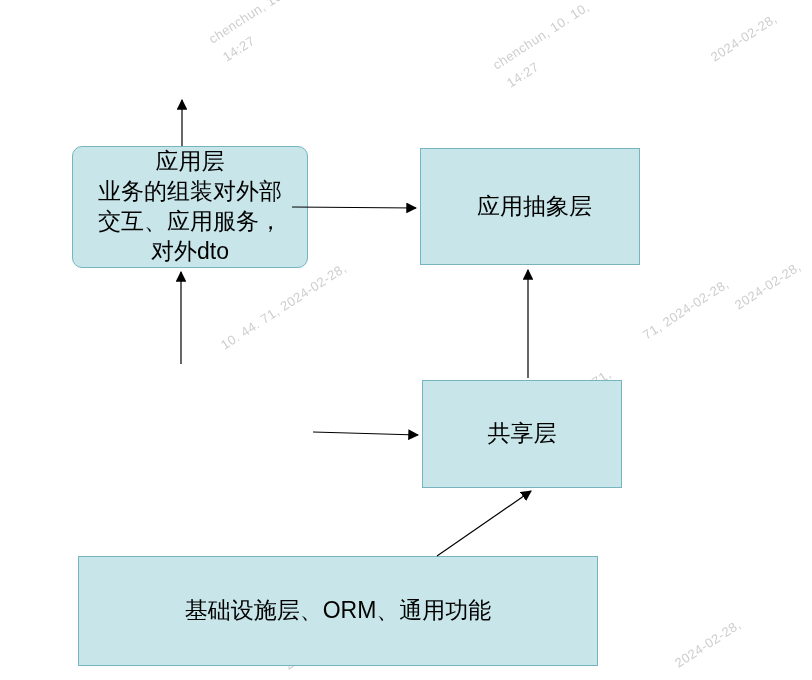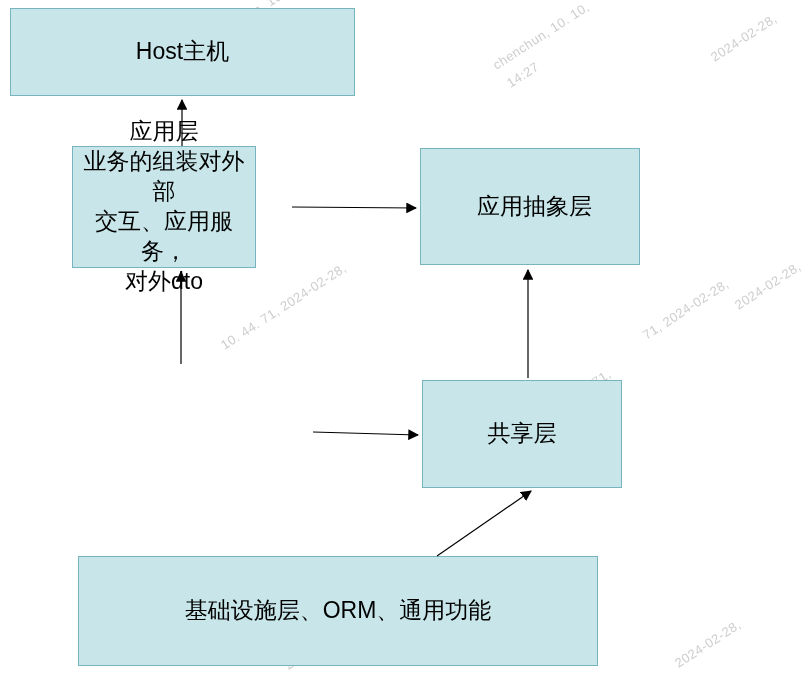--- a/index.html
+++ b/index.html
@@ -19,21 +19,21 @@
     display: flex; align-items: center; justify-content: center;
     text-align: center;
     color: #000;
     font-size: 23px;
     line-height: 1.3;
     box-sizing: border-box;
   }
   .node .label { white-space: pre-line; }
 
   #node-host          { left: 10px;  top: 8px;   width: 345px; height: 88px; }
-  #node-app-layer     { left: 72px;  top: 146px; width: 184px; height: 122px; }
+  #node-app-layer     { left: 72px;  top: 146px; width: 236px; height: 122px; border-radius: 10px; }
   #node-app-abstract  { left: 420px; top: 148px; width: 220px; height: 117px; padding-left: 9px; }
   #node-domain-layer  { left: 47px;  top: 366px; width: 266px; height: 128px; }
   #node-shared-layer  { left: 422px; top: 380px; width: 200px; height: 108px; }
   #node-infra-layer   { left: 78px;  top: 556px; width: 520px; height: 110px; }
 
   svg.arrows {
     position: absolute; left: 0; top: 0;
     width: 812px; height: 680px;
     pointer-events: none;
   }
@@ -61,23 +61,20 @@
   <span class="wm" style="left:490px; top:60px;">chenchun, 10. 10,</span>
   <span class="wm" style="left:504px; top:78px;">14:27</span>
   <span class="wm" style="left:708px; top:52px;">2024-02-28,</span>
   <span class="wm" style="left:218px; top:340px;">10. 44. 71, 2024-02-28,</span>
   <span class="wm" style="left:640px; top:330px;">71, 2024-02-28,</span>
   <span class="wm" style="left:732px; top:300px;">2024-02-28,</span>
   <span class="wm" style="left:492px; top:440px;">chenchun, 10. 44. 71,</span>
   <span class="wm" style="left:282px; top:660px;">2024-02-28,</span>
   <span class="wm" style="left:672px; top:658px;">2024-02-28,</span>
 
-  <div class="node" id="node-host">
-    <span class="label">Host主机</span>
-  </div>
 
   <div class="node" id="node-app-layer">
     <span class="label">应用层
 业务的组装对外部
 交互、应用服务，
 对外dto</span>
   </div>
 
   <div class="node" id="node-app-abstract">
     <span class="label">应用抽象层</span>

